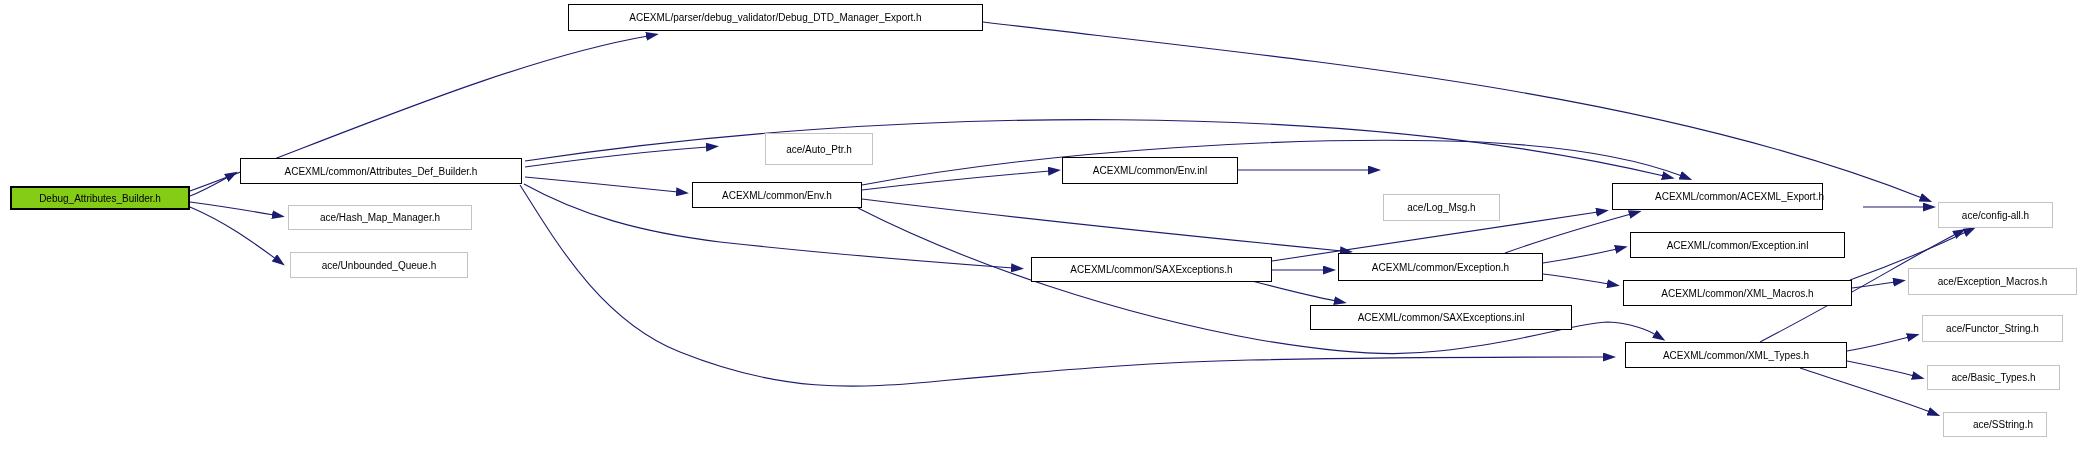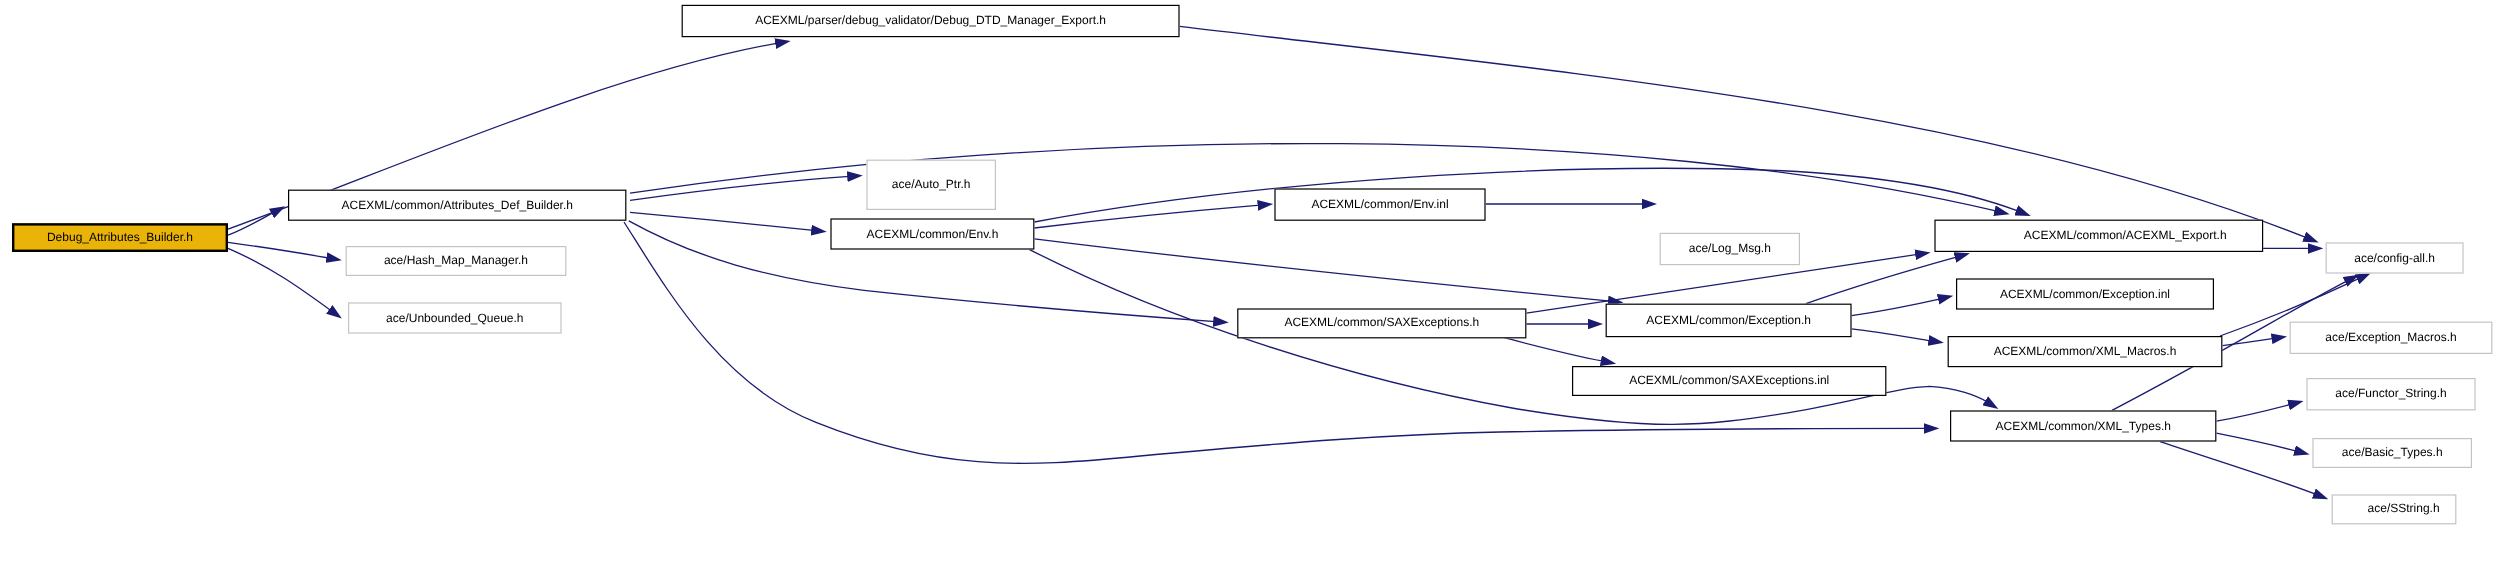--- a/index.html
+++ b/index.html
@@ -14,21 +14,21 @@
   .node{
     position:absolute;
     display:flex;align-items:center;justify-content:center;
     background:#ffffff;
     border:1px solid #000000;
     box-sizing:border-box;
     font-size:10px;color:#000000;
     white-space:nowrap;
     cursor:pointer;
   }
-  .node.root{background:#eab308;border:2px solid #000000;font-weight:normal;}
+  .node.root{background:#84cc16;border:2px solid #000000;font-weight:normal;}
   .node.ace{border:1px solid #c3c3c3;}
   .edge{fill:none;stroke-width:1.1px;}
 </style>
 </head>
 <body>
 
 <div id="stage">
   <svg id="edge-layer" width="2083" height="472" viewBox="0 0 2083 472" xmlns="http://www.w3.org/2000/svg">
     <defs>
       <marker id="arrow" viewBox="0 0 13 9" refX="2" refY="4.5" markerWidth="13" markerHeight="9" markerUnits="userSpaceOnUse" orient="auto">
@@ -75,33 +75,33 @@
       </div>
       <div class="node acexml" style="left: 240px; top: 158px; width: 282px; height: 26px;">
         <span>ACEXML/common/Attributes_Def_Builder.h</span>
       </div>
       <div class="node ace" style="left: 288px; top: 205px; width: 184px; height: 25px;">
         <span>ace/Hash_Map_Manager.h</span>
       </div>
       <div class="node ace" style="left: 290px; top: 252px; width: 178px; height: 26px;">
         <span>ace/Unbounded_Queue.h</span>
       </div>
-      <div class="node ace" style="left: 722px; top: 133px; width: 108px; height: 42px;">
+      <div class="node ace" style="left: 765px; top: 133px; width: 108px; height: 32px;">
         <span>ace/Auto_Ptr.h</span>
       </div>
       <div class="node acexml" style="left: 692px; top: 182px; width: 170px; height: 26px;">
         <span>ACEXML/common/Env.h</span>
       </div>
       <div class="node acexml" style="left: 1062px; top: 157px; width: 176px; height: 27px;">
         <span>ACEXML/common/Env.inl</span>
       </div>
       <div class="node ace" style="left: 1383px; top: 156px; width: 117px; height: 27px; margin-top: 38px;">
         <span>ace/Log_Msg.h</span>
       </div>
-      <div class="node acexml" style="left: 1612px; top: 183px; width: 274px; height: 27px; padding-left: 44px;">
+      <div class="node acexml" style="left: 1612px; top: 183px; width: 211px; height: 27px; padding-left: 44px;">
         <span>ACEXML/common/ACEXML_Export.h</span>
       </div>
       <div class="node ace" style="left: 1938px; top: 202px; width: 115px; height: 26px;">
         <span>ace/config-all.h</span>
       </div>
       <div class="node acexml" style="left: 1630px; top: 232px; width: 215px; height: 26px;">
         <span>ACEXML/common/Exception.inl</span>
       </div>
       <div class="node acexml" style="left: 1031px; top: 257px; width: 241px; height: 25px;">
         <span>ACEXML/common/SAXExceptions.h</span>

